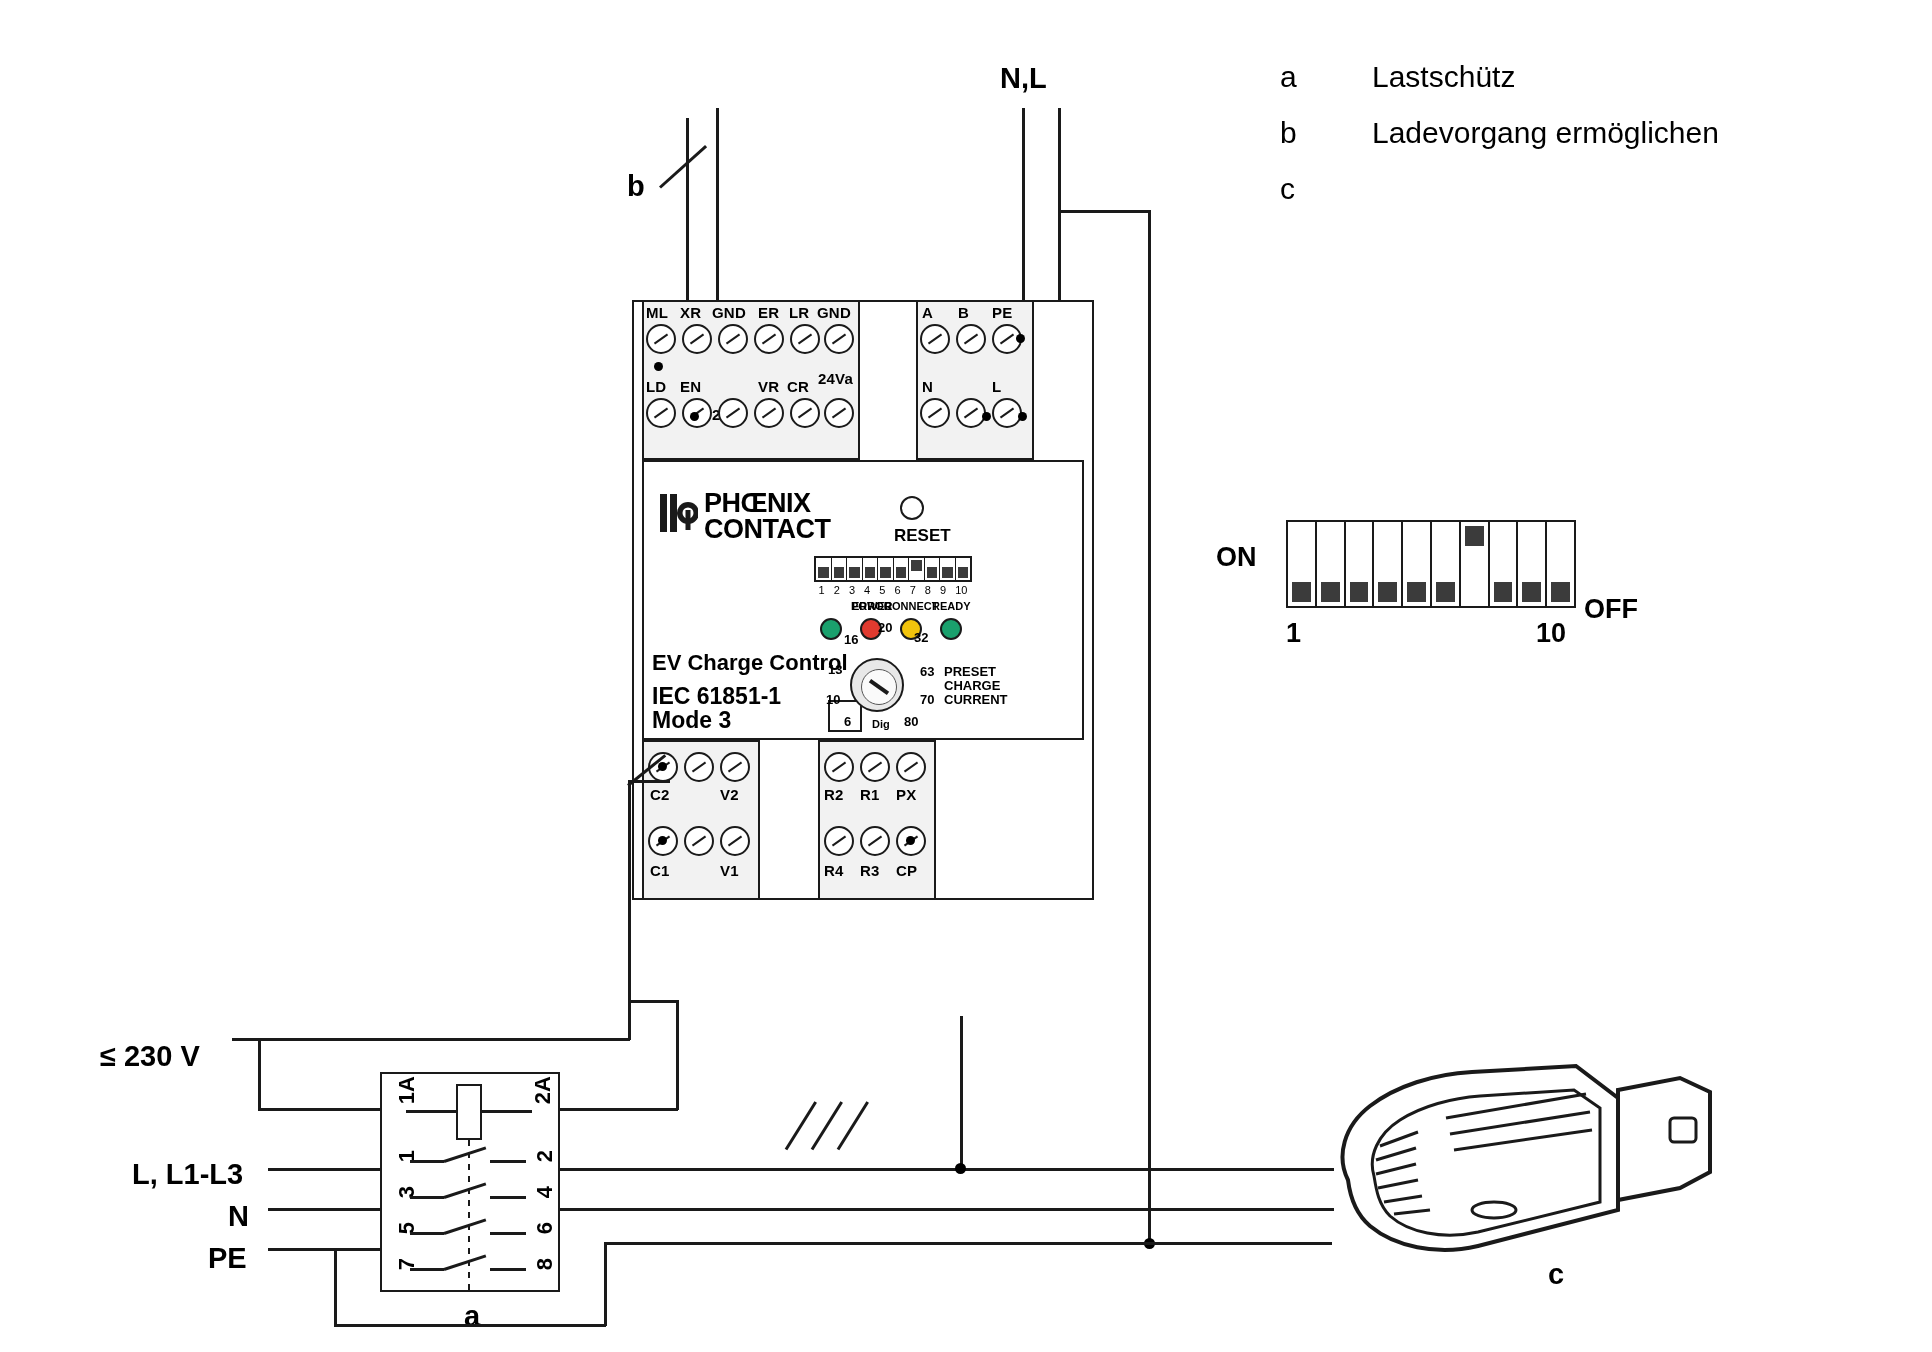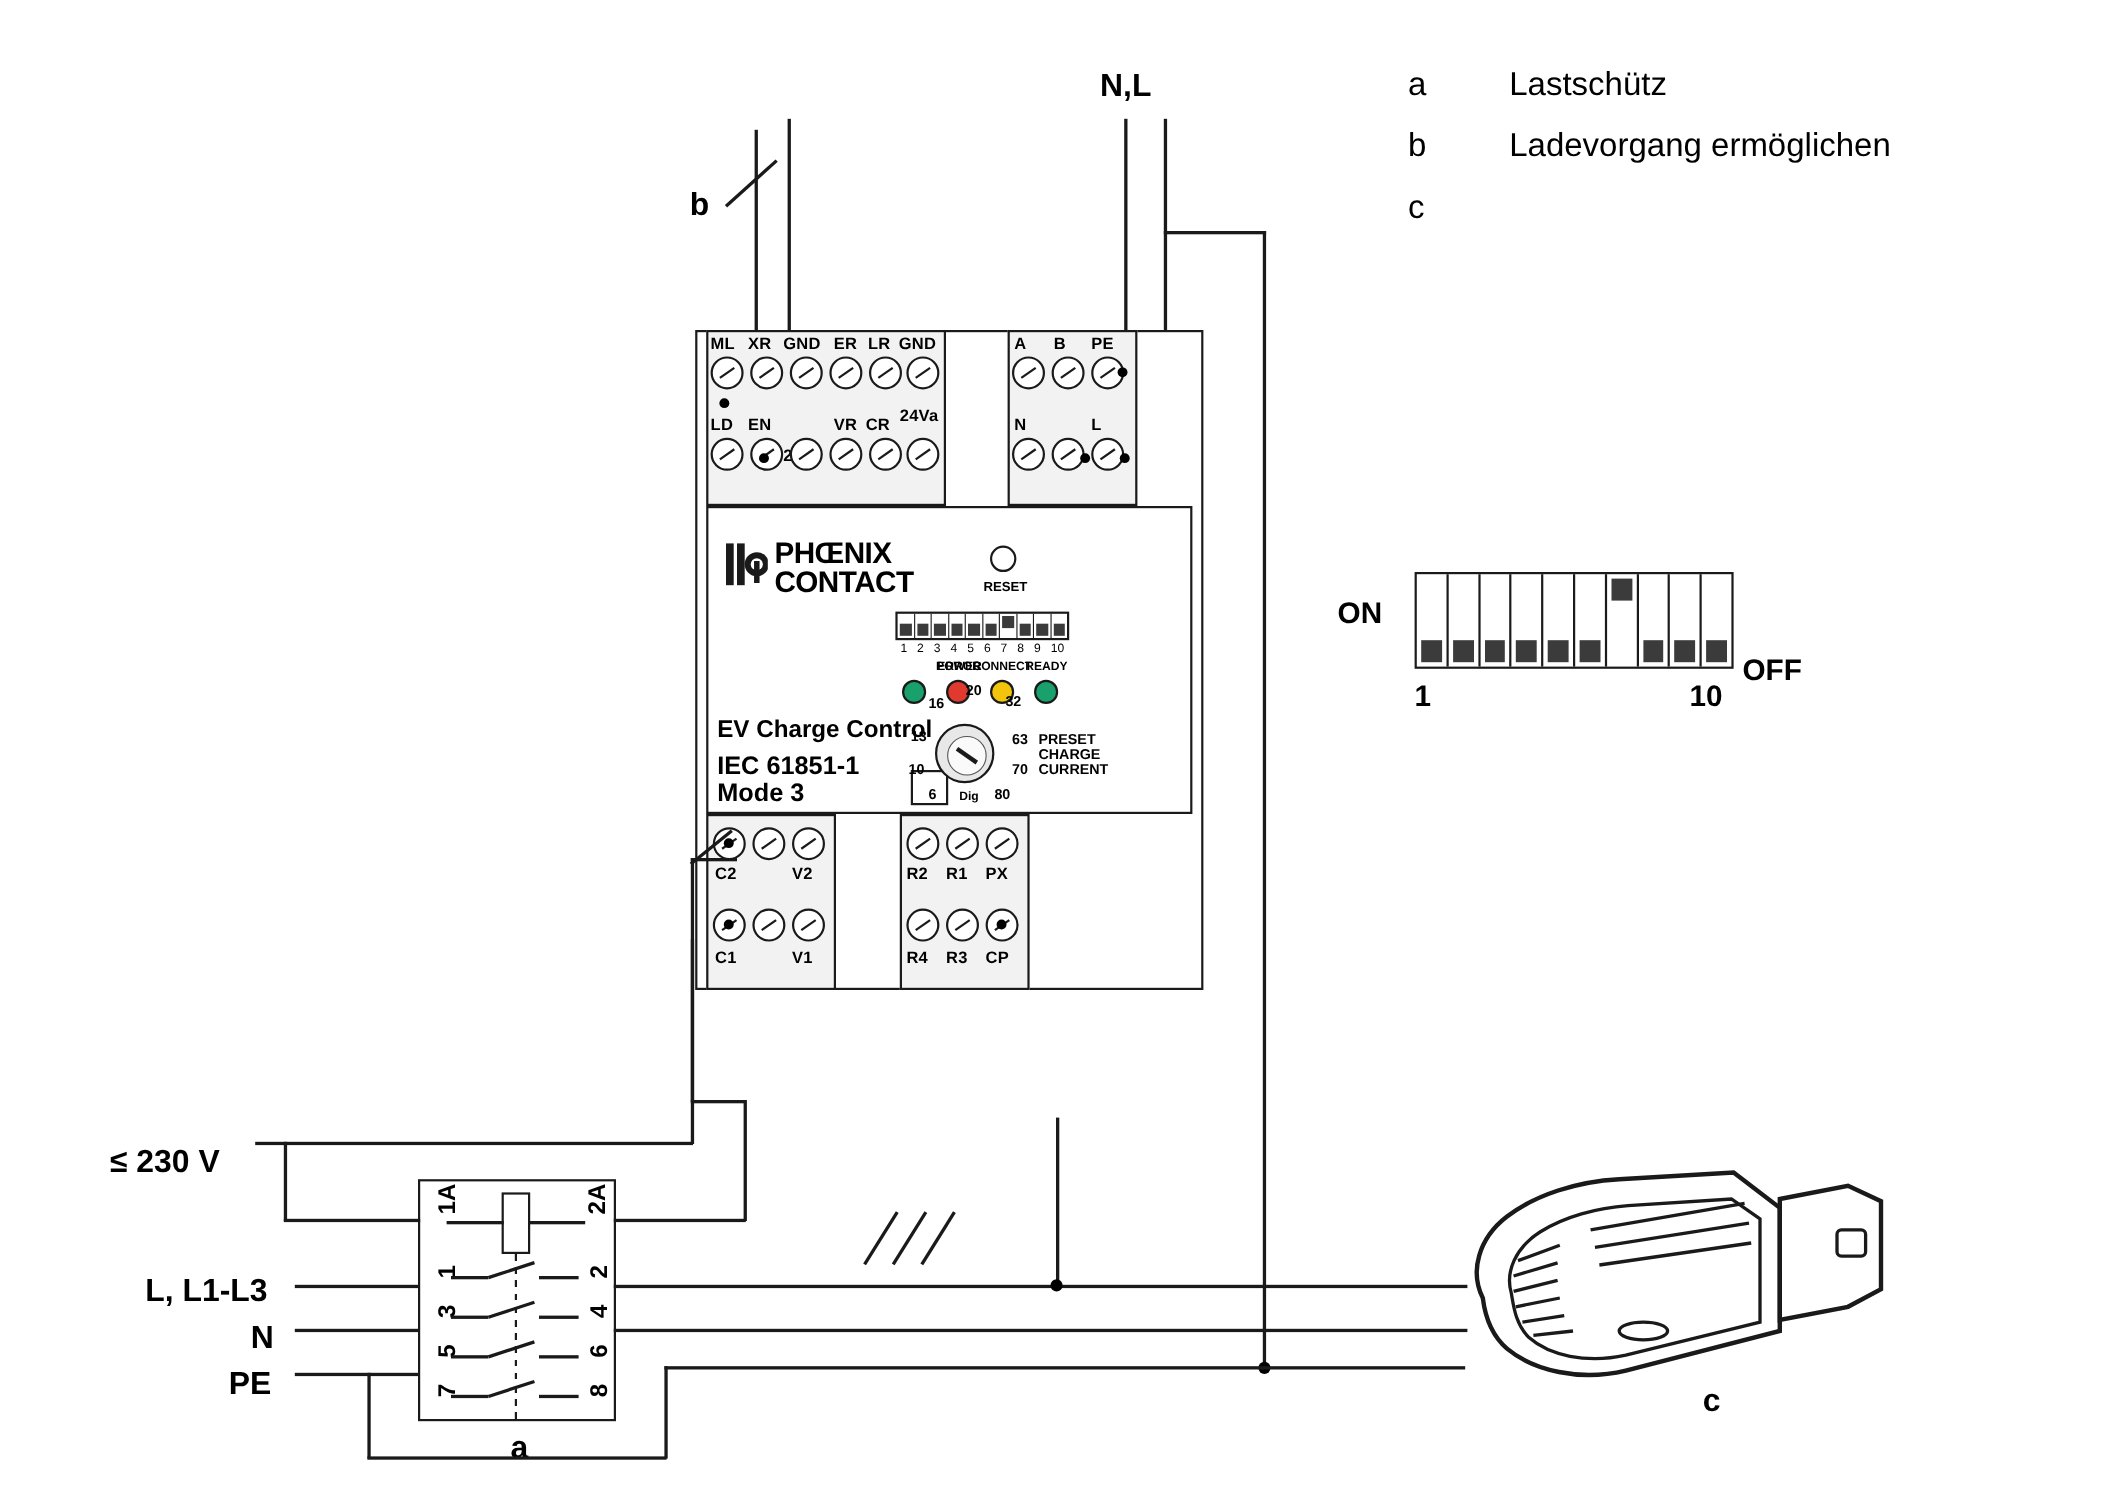--- a/index.html
+++ b/index.html
@@ -91,21 +91,21 @@
   .brandtxt {
     position: absolute;
     font-weight: bold;
     line-height: 1.0;
     font-size: 27px;
     letter-spacing: -0.5px;
   }
   .devtitle { position: absolute; font-size: 22px; font-weight: bold; }
   .devsub  { position: absolute; font-size: 23px; font-weight: bold; line-height: 1.25; }
 
-  .resetlbl { position: absolute; font-size: 12px; font-weight: bold; }
+  .resetlbl { position: absolute; font-size: 17px; font-weight: bold; }
 
   
   .dipbar {
     position: absolute;
     box-sizing: border-box;
     border: 2px solid #1a1a1a;
     background: #fff;
     display: flex;
   }
   .dipcell {

